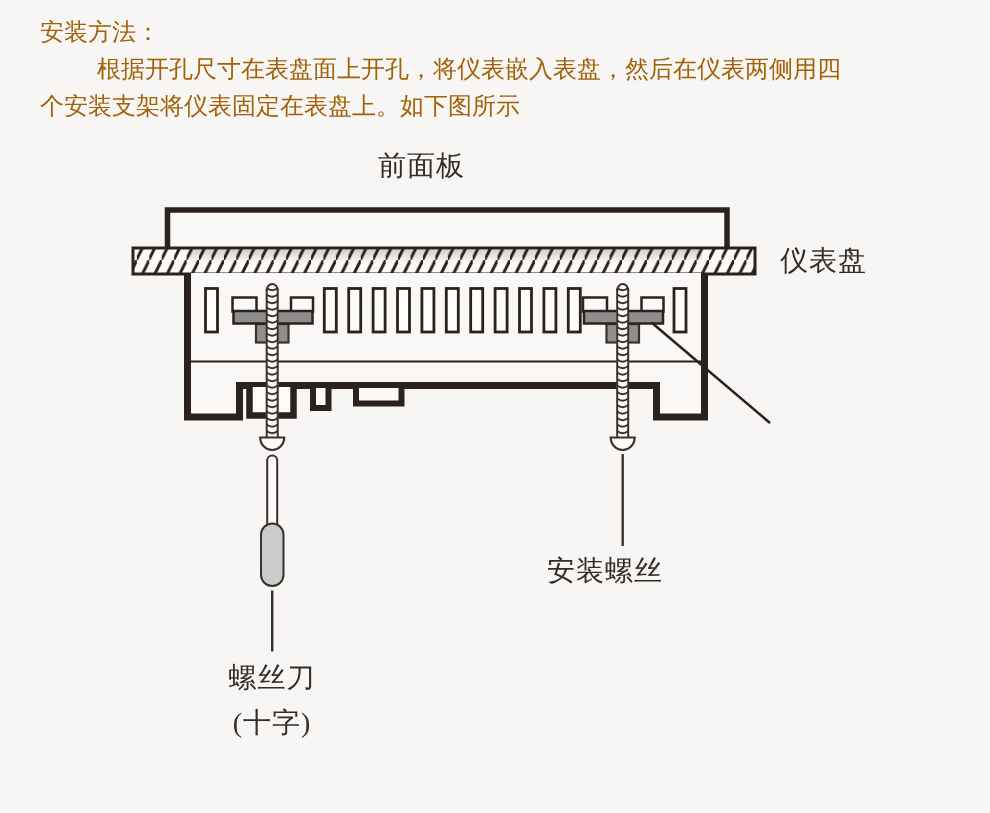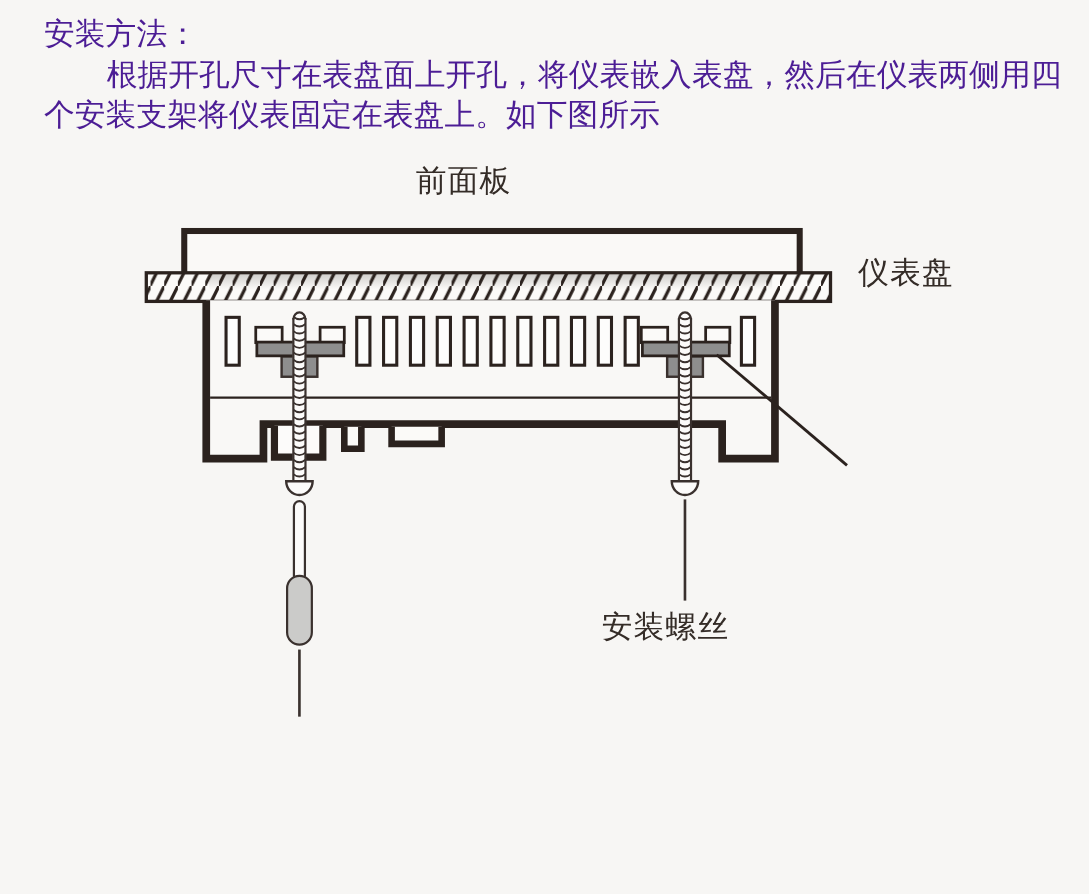--- a/index.html
+++ b/index.html
@@ -6,41 +6,41 @@
   body{background:#f7f6f4;}
   .page{
     position:relative;
     width:990px;height:813px;
     background:#f7f6f4;
     overflow:hidden;
     font-family:"Liberation Serif","DejaVu Serif",serif;
   }
   .body-text{
     position:absolute;
-    font-size:28px;
+    font-size:24px;
     line-height:34px;
-    color:#4c1d95;
+    color:#a16207;
     white-space:nowrap;
   }
   #instr-heading{left:40px;top:15px;}
   #instr-line1{left:97px;top:52px;}
   #instr-line2{left:40px;top:89px;}
   .diagram-svg{
     position:absolute;left:0;top:0;width:990px;height:813px;
   }
   .dg-label{
     position:absolute;
     font-size:28px;
     line-height:34px;
     letter-spacing:1px;
     color:#342c27;
     white-space:nowrap;
   }
   #lbl-front-panel{left:378px;top:149px;}
-  #lbl-instrument-panel{left:780px;top:232px;}
+  #lbl-instrument-panel{left:780px;top:244px;}
   #lbl-mounting-bracket{left:780px;top:412px;}
   #lbl-mounting-screw{left:547px;top:554px;}
   #lbl-screwdriver{
     left:172px;top:655px;width:200px;
     text-align:center;line-height:45px;
   }
 </style>
 </head>
 <body>
 
@@ -130,14 +130,18 @@
     </g>
 
     <line x1="272.2" y1="590.5" x2="272.2" y2="651.5" stroke="#3a312e" stroke-width="2.4"></line>
     <line x1="622.7" y1="454" x2="622.7" y2="546" stroke="#3a312e" stroke-width="2.4"></line>
     <line x1="651.5" y1="322.5" x2="770" y2="423" stroke="#2b221e" stroke-width="2.6"></line>
   </svg>
 
   <div class="dg-label" id="lbl-front-panel">前面板</div>
   <div class="dg-label" id="lbl-instrument-panel">仪表盘</div>
   <div class="dg-label" id="lbl-mounting-screw">安装螺丝</div>
+  <div class="dg-label" id="lbl-screwdriver">
+    <div>螺丝刀</div>
+    <div>(十字)</div>
+  </div>
 
 </div>
 
 </body></html>

